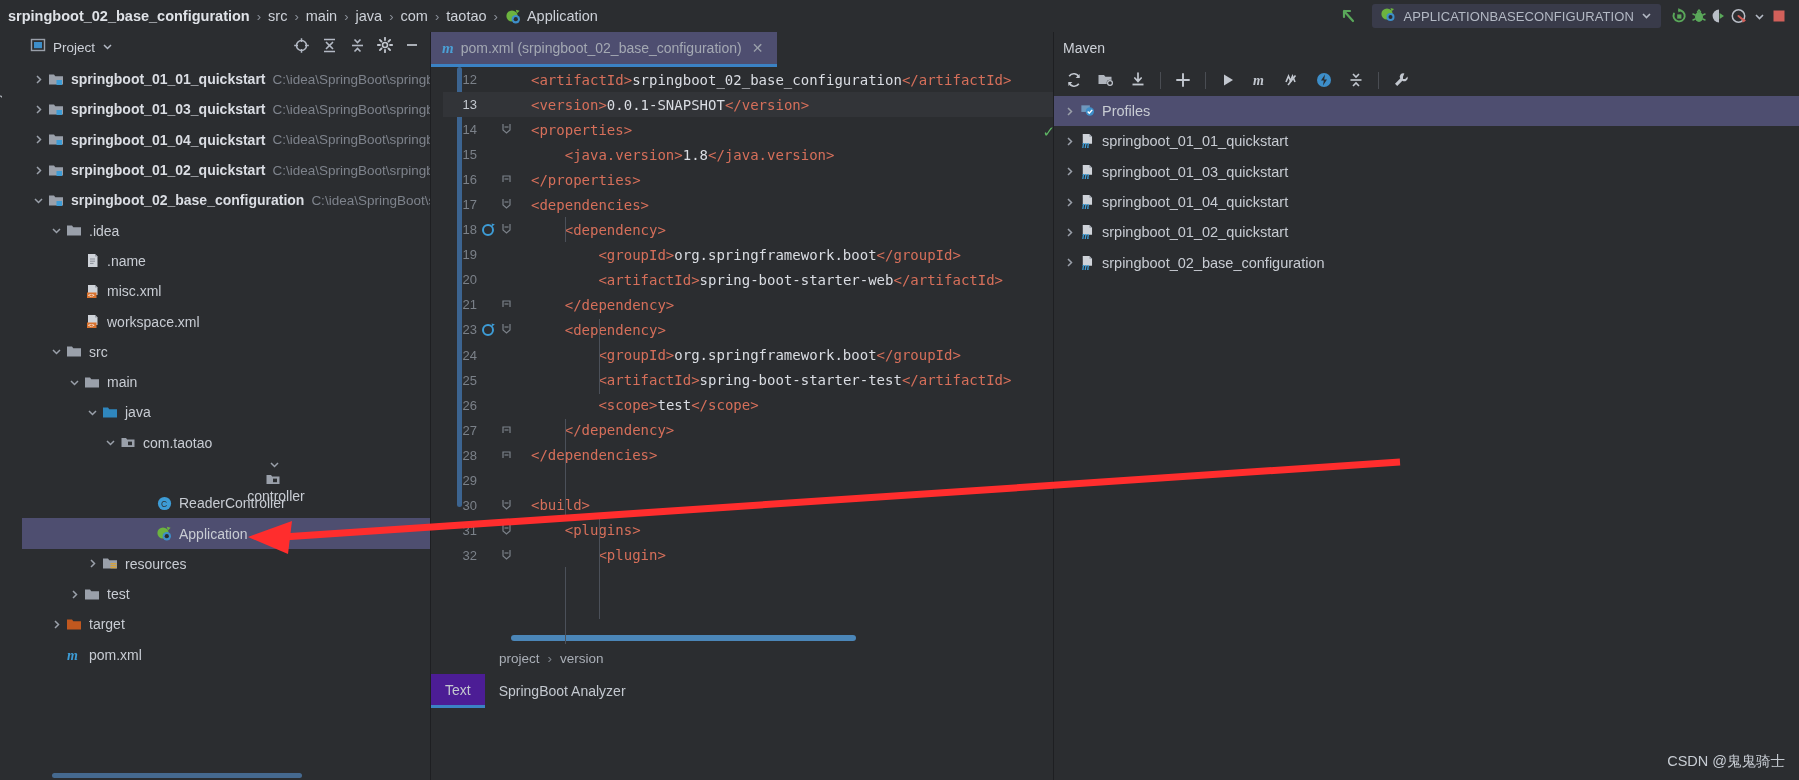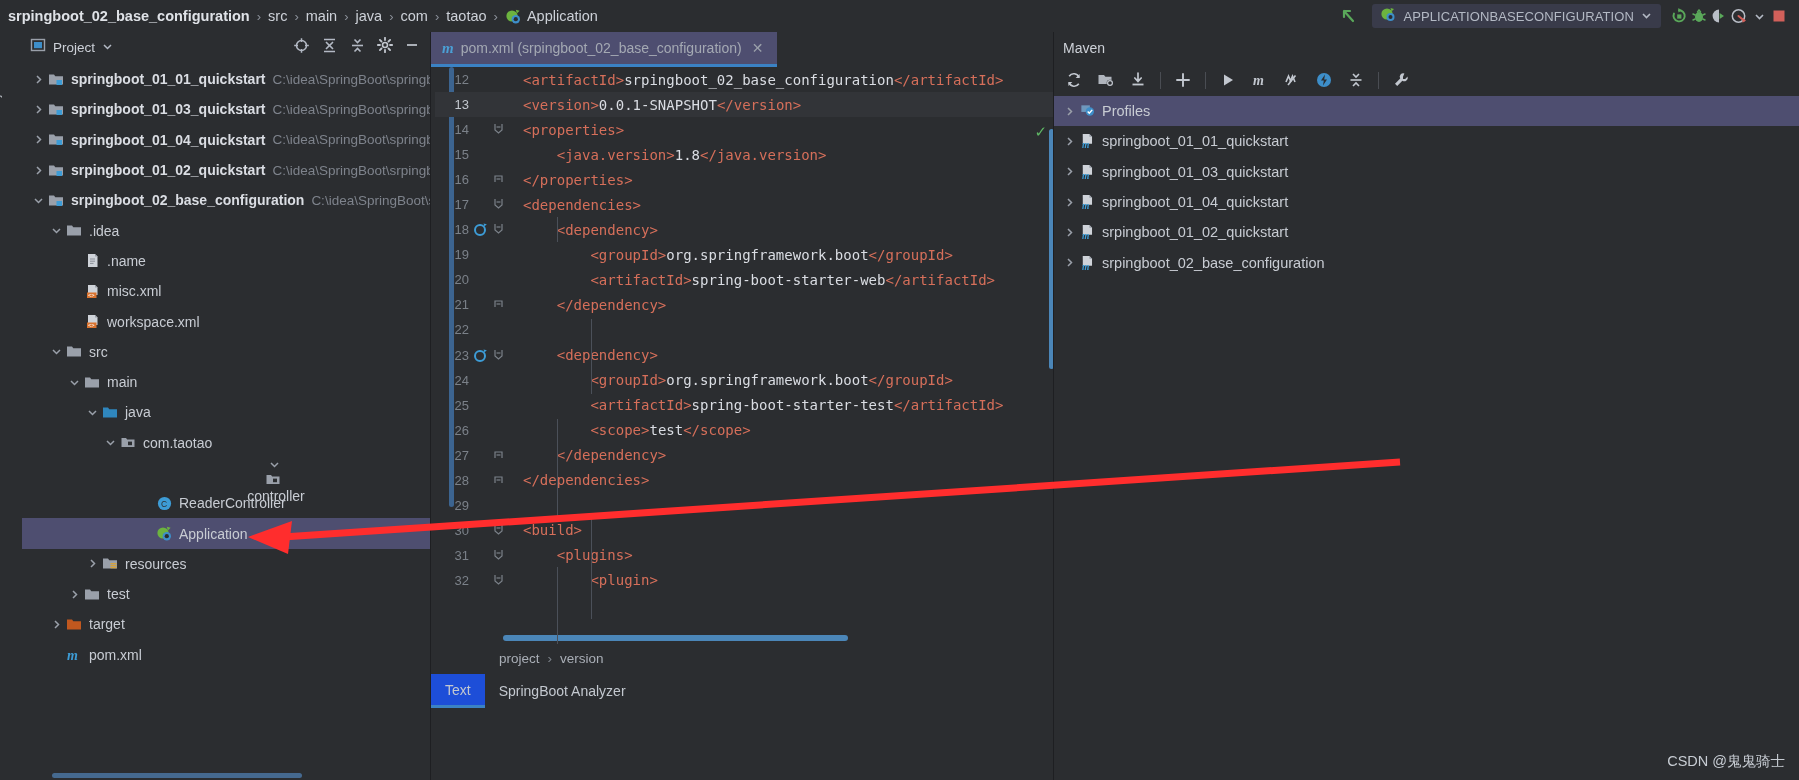--- a/index.html
+++ b/index.html
@@ -98,21 +98,21 @@
     box-sizing: border-box; border-bottom: 3px solid #3b82c4;
   }
   .tab-m {
     color: #4b9fd5; font-style: italic; font-weight: bold; font-size: 15px; margin-right: 7px;
     font-family: "Liberation Serif", serif;
   }
   .tab-label { font-size: 14px; color: #a4a9b3; }
   .tab-close { margin-left: 10px; color: #9aa0aa; font-size: 14px; }
 
   .code-area {
-    position: absolute; top: 35px; left: 4px; width: 622px; height: 577px;
+    position: absolute; top: 35px; left: 12px; width: 622px; height: 577px;
     background: #2b2d30; overflow: hidden;
   }
   .stripe {
     position: absolute; left: 14px; top: 0; width: 5px; height: 440px;
     background: #3c6490; border-radius: 3px;
   }
   .codeline {
     position: relative; height: 25.05px; font-family: "DejaVu Sans Mono", monospace;
     font-size: 14px; white-space: pre; display: flex; align-items: center;
   }
@@ -148,21 +148,21 @@
     font-size: 13.5px; color: #a9aeb6; background: #2b2d30;
   }
   .bsep { color: #7b8189; margin: 0 8px; }
   .bottom-tabs {
     position: absolute; left: 0; top: 642px; width: 622px; height: 34px;
     display: flex; align-items: stretch; background: #2b2d30;
   }
   .btab {
     display: flex; align-items: center; padding: 0 14px; font-size: 14px; color: #c3c8cf;
   }
-  .btab.active { background: #1d4ed8; border-bottom: 3px solid #3b82c4; }
+  .btab.active { background: #4c1d95; border-bottom: 3px solid #3b82c4; }
 
   
   .maven-panel {
     position: absolute; left: 1053px; top: 32px; width: 746px; height: 748px;
     background: #2b2d30; border-left: 1px solid #1e1f22; box-sizing: border-box;
   }
   .maven-head { height: 32px; display: flex; align-items: center; padding-left: 9px; }
   .maven-title { font-size: 14px; color: #cdd1d8; }
   .maven-toolbar {
     height: 32px; display: flex; align-items: center; padding-left: 5px; gap: 2px;
@@ -608,21 +608,20 @@
               </svg></span><span class="gutmark"><svg width="11" height="14" viewBox="0 0 11 14">
                 <path d="M2 3 L2 9 L5.5 12 L9 9 L9 3" stroke="#7b8189" stroke-width="1.2" fill="none"></path>
                 <path d="M3.5 6 L7.5 6" stroke="#7b8189" stroke-width="1.2"></path>
               </svg></span><span class="ctext"><span class="ind">    </span><span class="tg">&lt;dependency&gt;</span></span></div>
           <div class="codeline"><span class="lnum">19</span><span class="ctext"><span class="ind">        </span><span class="tg">&lt;groupId&gt;</span><span class="tv">org.springframework.boot</span><span class="tg">&lt;/groupId&gt;</span></span></div>
           <div class="codeline"><span class="lnum">20</span><span class="ctext"><span class="ind">        </span><span class="tg">&lt;artifactId&gt;</span><span class="tv">spring-boot-starter-web</span><span class="tg">&lt;/artifactId&gt;</span></span></div>
           <div class="codeline"><span class="lnum">21</span><span class="gutmark"><svg width="11" height="14" viewBox="0 0 11 14">
                 <path d="M2 11 L2 5 L9 5 L9 11" stroke="#7b8189" stroke-width="1.2" fill="none"></path>
                 <path d="M3.5 8 L7.5 8" stroke="#7b8189" stroke-width="1.2"></path>
               </svg></span><span class="ctext"><span class="ind">    </span><span class="tg">&lt;/dependency&gt;</span></span></div>
-          <div class="codeline"><span class="lnum">22</span><span class="ctext"><span class="ind"></span></span></div>
           <div class="codeline"><span class="lnum">23</span><span class="run-g"><svg width="14" height="14" viewBox="0 0 14 14">
                 <circle cx="6" cy="8" r="5" fill="none" stroke="#3d9cd6" stroke-width="2"></circle>
                 <path d="M9.5 1.5 L12.8 2.2 L10.4 4.6 Z" fill="#3d9cd6"></path>
               </svg></span><span class="gutmark"><svg width="11" height="14" viewBox="0 0 11 14">
                 <path d="M2 3 L2 9 L5.5 12 L9 9 L9 3" stroke="#7b8189" stroke-width="1.2" fill="none"></path>
                 <path d="M3.5 6 L7.5 6" stroke="#7b8189" stroke-width="1.2"></path>
               </svg></span><span class="ctext"><span class="ind">    </span><span class="tg">&lt;dependency&gt;</span></span></div>
           <div class="codeline"><span class="lnum">24</span><span class="ctext"><span class="ind">        </span><span class="tg">&lt;groupId&gt;</span><span class="tv">org.springframework.boot</span><span class="tg">&lt;/groupId&gt;</span></span></div>
           <div class="codeline"><span class="lnum">25</span><span class="ctext"><span class="ind">        </span><span class="tg">&lt;artifactId&gt;</span><span class="tv">spring-boot-starter-test</span><span class="tg">&lt;/artifactId&gt;</span></span></div>
           <div class="codeline"><span class="lnum">26</span><span class="ctext"><span class="ind">        </span><span class="tg">&lt;scope&gt;</span><span class="tv">test</span><span class="tg">&lt;/scope&gt;</span></span></div>

